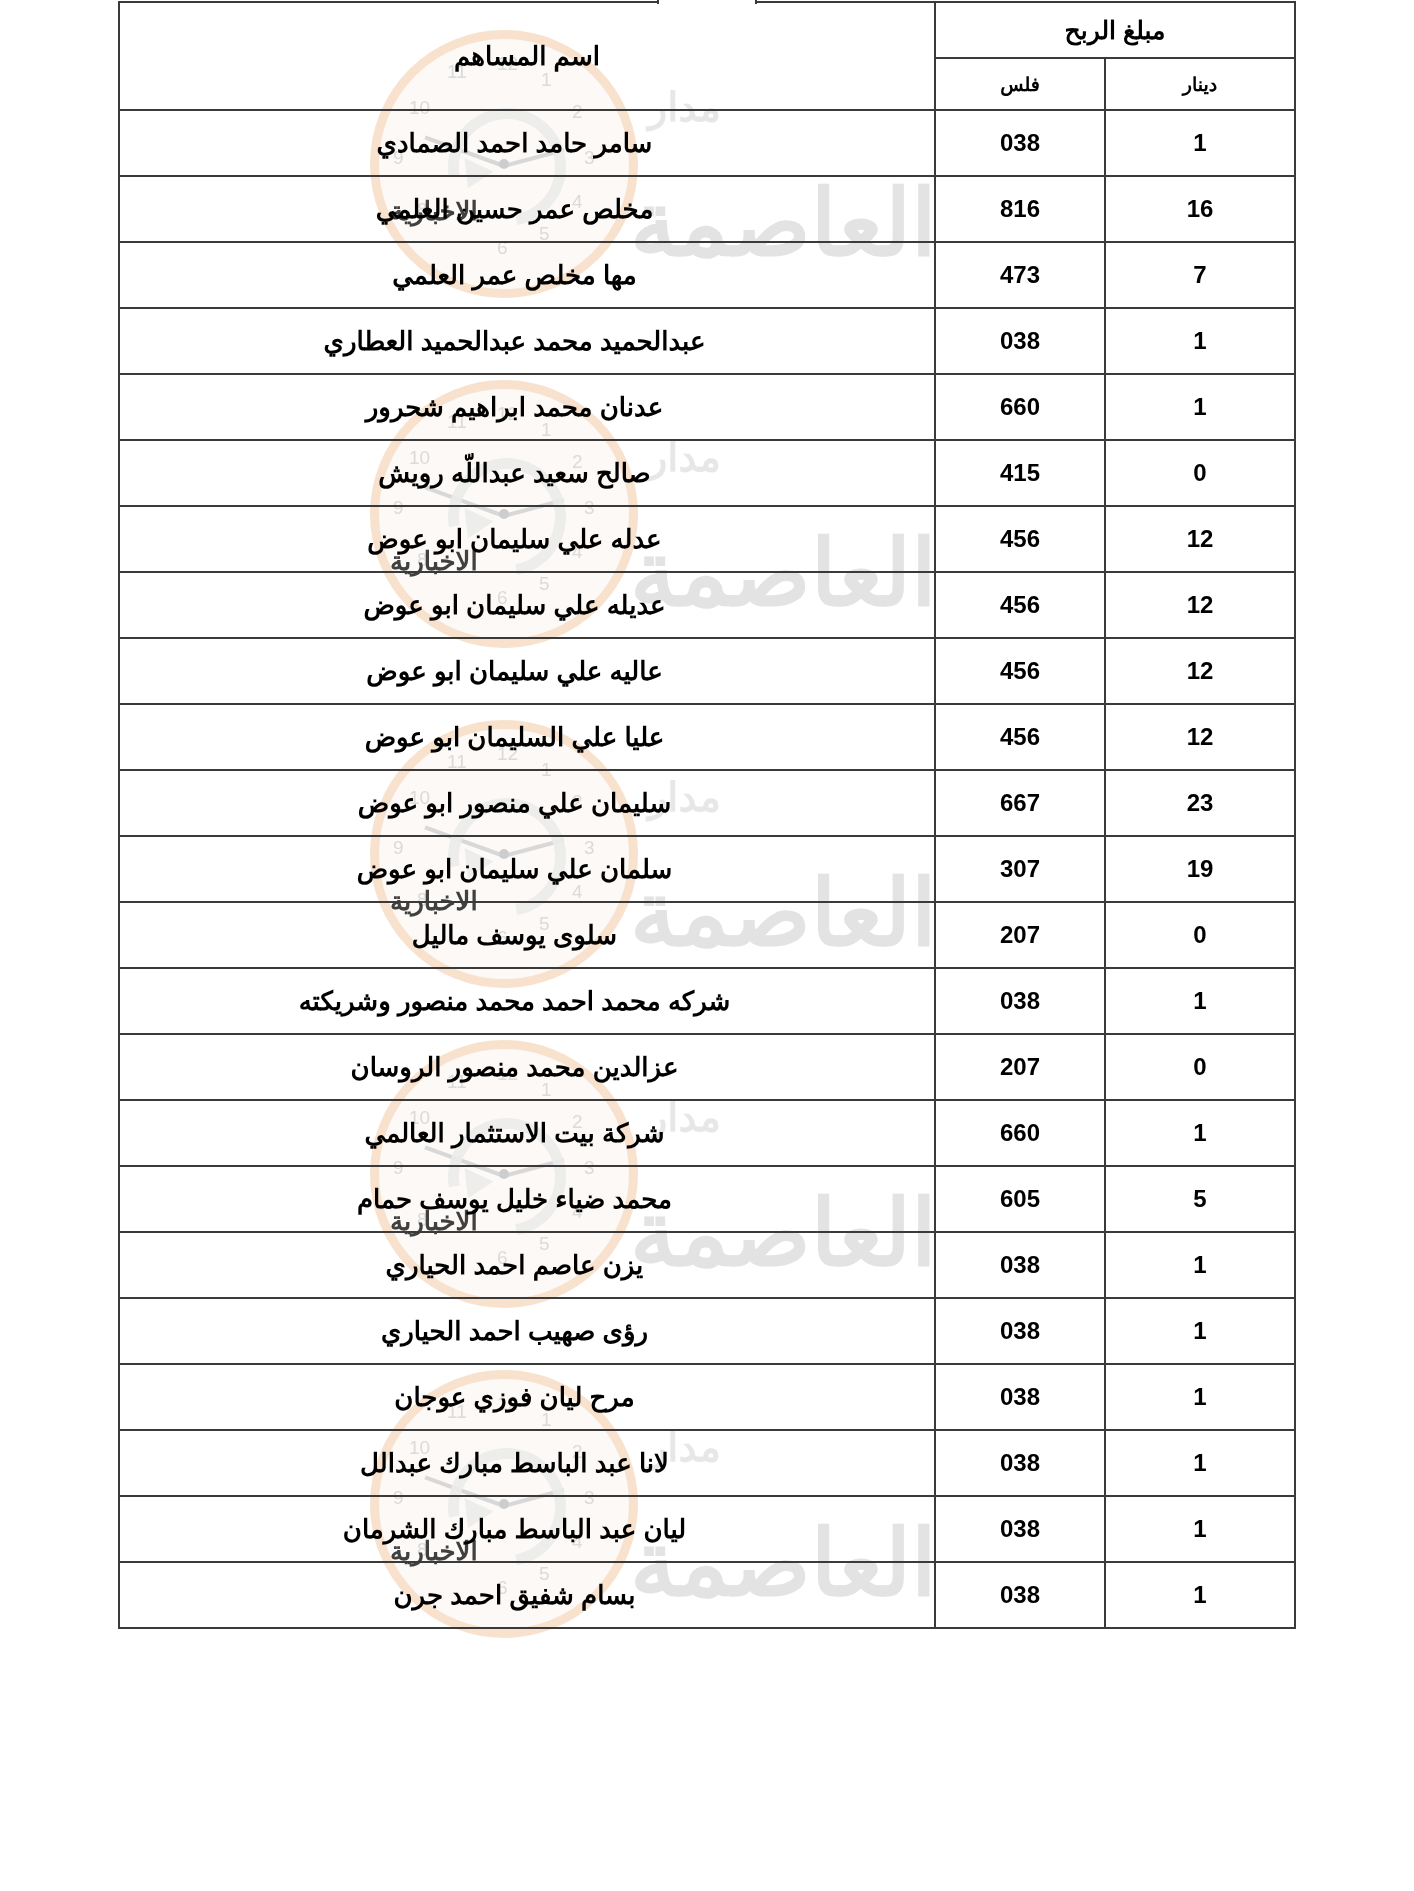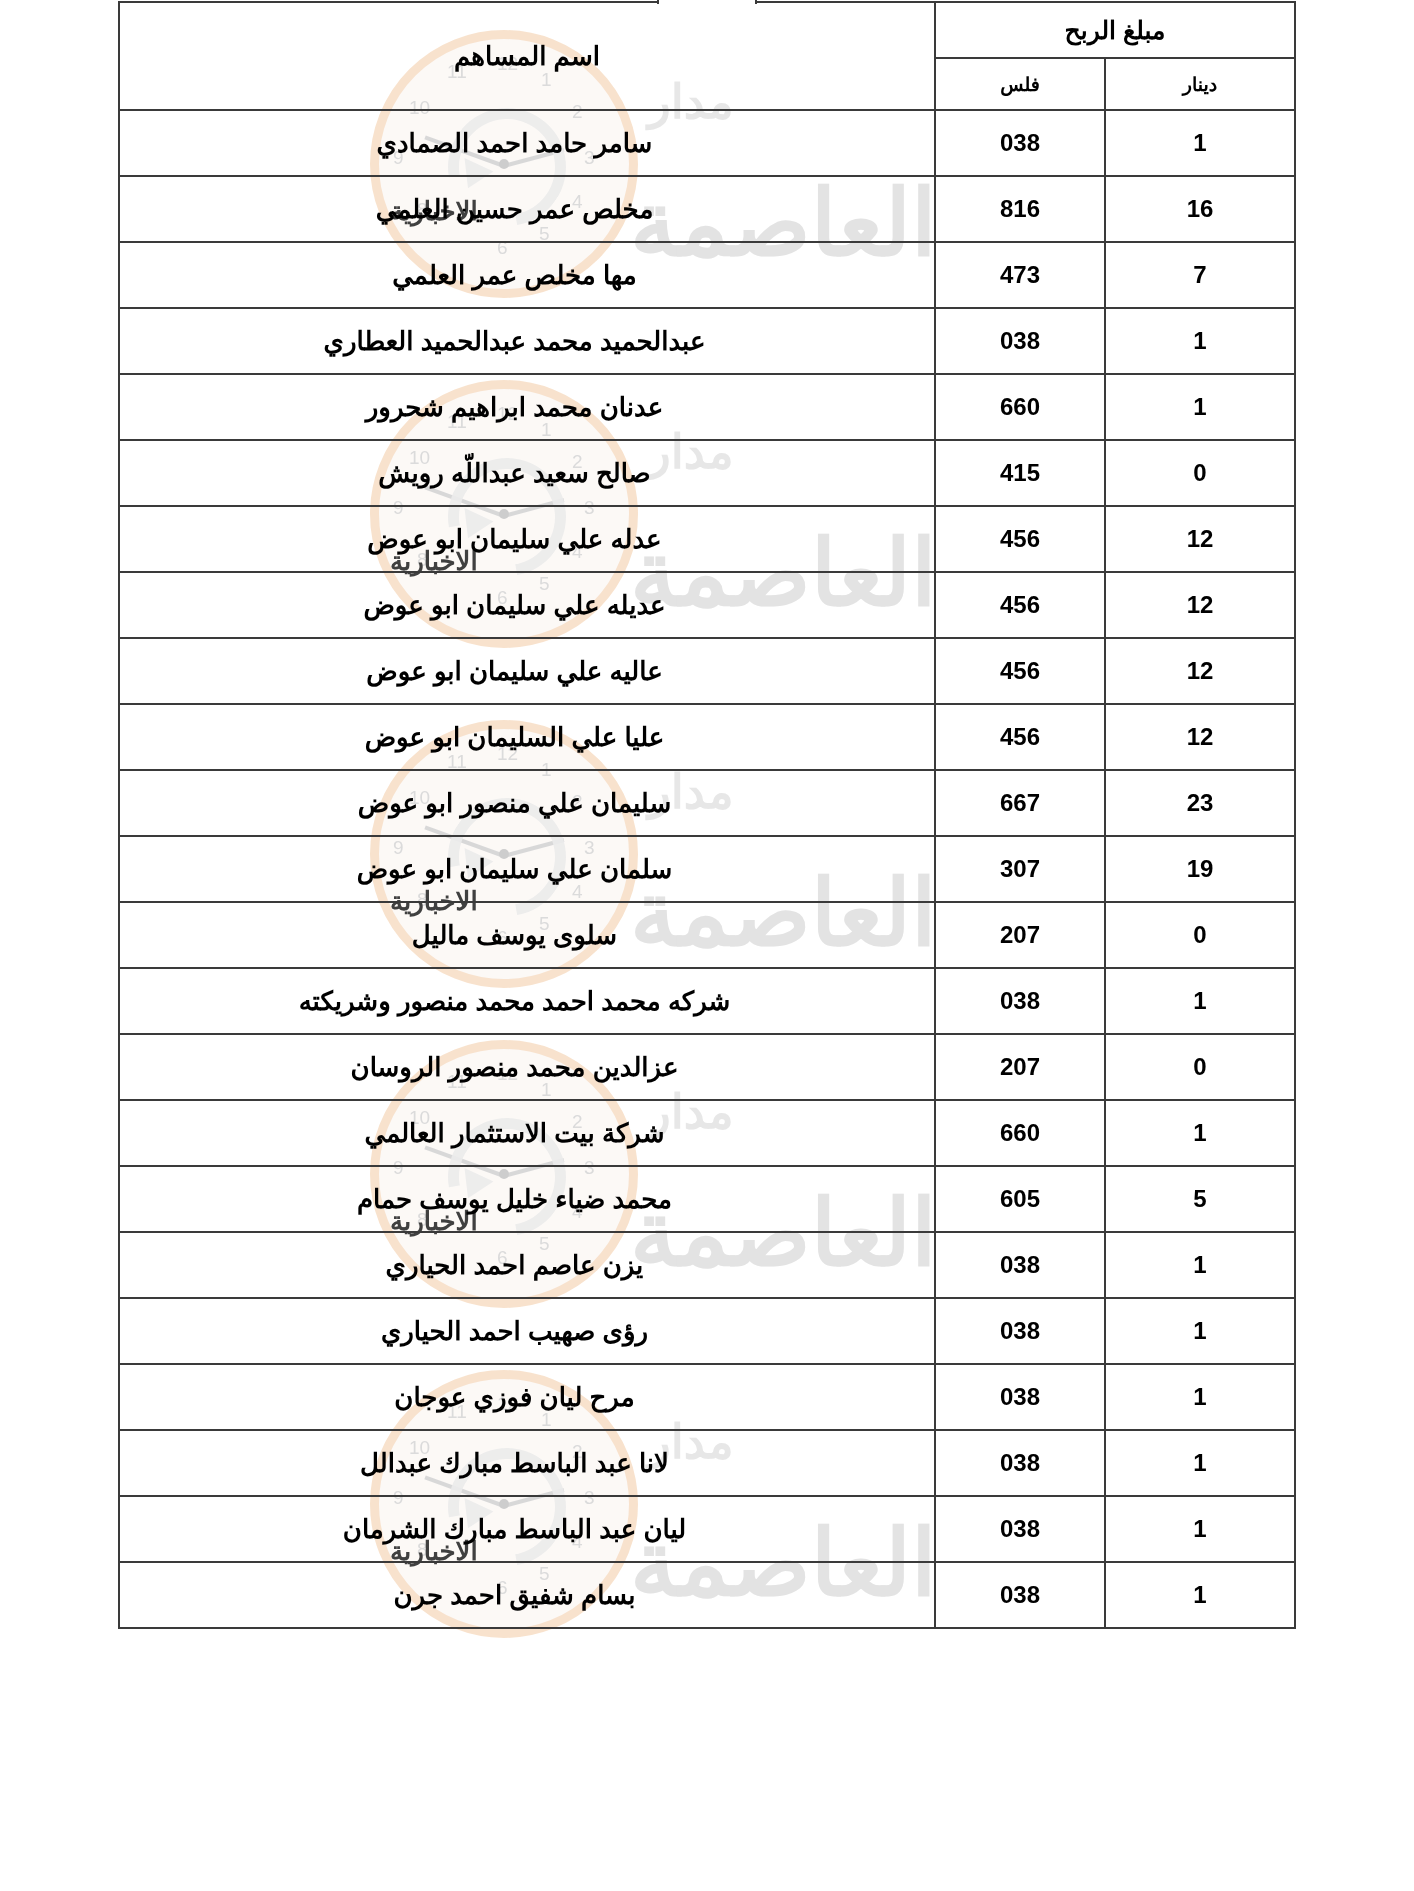--- a/index.html
+++ b/index.html
@@ -82,22 +82,22 @@
     position: absolute;
     left: 300px; top: 150px;
     font-size: 92px;
     font-weight: bold;
     color: #e3e3e3;
     letter-spacing: -2px;
     white-space: nowrap;
   }
   .wm-word-mid {
     position: absolute;
-    left: 318px; top: 54px;
-    font-size: 47px;
+    left: 318px; top: 64px;
+    font-size: 40px;
     font-weight: bold;
     color: #e7e7e7;
     white-space: nowrap;
   }
   .wm-word-small {
     position: absolute;
     left: 320px; top: 148px;
     font-size: 26px;
     font-weight: bold;
     color: #404040;

